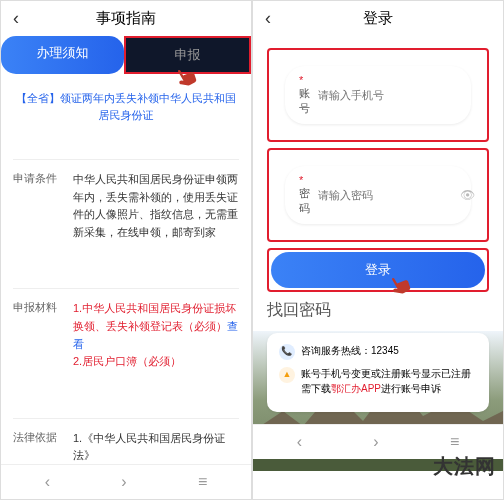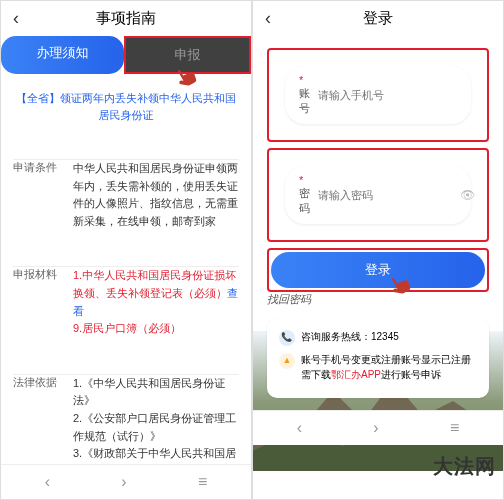--- a/index.html
+++ b/index.html
@@ -4,43 +4,43 @@
   <style>
     * { margin: 0; padding: 0; box-sizing: border-box; }
     body { font-family: -apple-system, "PingFang SC", "Microsoft YaHei", sans-serif; background: #fff; width: 504px; height: 500px; overflow: hidden; position: relative; }
     .container { display: flex; width: 100%; height: 100%; }
     .phone { width: 50%; height: 100%; border: 1px solid #ddd; position: relative; display: flex; flex-direction: column; overflow: hidden; }
     .header { display: flex; align-items: center; justify-content: center; padding: 8px 12px; position: relative; font-size: 15px; font-weight: 500; }
     .back-icon { position: absolute; left: 12px; font-size: 18px; color: #333; }
     .tabs { display: flex; }
     .tab { flex: 1; text-align: center; padding: 8px 0; font-size: 13px; }
     .tab.active { background: linear-gradient(90deg, #3b82f6, #2563eb); color: #fff; border-radius: 15px; }
-    .tab.inactive { background: #404040; color: #999; border: 2px solid #e11d2e; position: relative; }
+    .tab.inactive { background: #0f172a; color: #999; border: 2px solid #e11d2e; position: relative; }
     .hand-left { position: absolute; right: 48px; top: 28px; font-size: 24px; z-index: 5; }
     .content { flex: 1; overflow-y: auto; padding: 10px 12px; font-size: 11px; }
     .title-link { color: #2563eb; text-align: center; display: block; margin: 6px 0 5px; font-size: 11px; line-height: 1.5; }
-    .row { display: flex; border-top: 1px solid #eee; padding: 0 0; margin-top: 36px; }
+    .row { display: flex; border-top: 1px solid #eee; padding: 11px 0; margin-top: 36px; }
     .row-label { width: 60px; color: #666; flex-shrink: 0; }
     .row-value { flex: 1; color: #333; line-height: 1.6; }
     .red-text { color: #e11d2e; }
     .link { color: #2563eb; }
     .bottom-nav { display: flex; justify-content: space-around; padding: 8px; border-top: 1px solid #eee; color: #999; font-size: 16px; }
     
     .phone.right { background: linear-gradient(to bottom, #fff 0%, #fff 60%, transparent 60%); }
     .login-area { padding: 12px 14px; }
     .field-wrap { border: 2px solid #e11d2e; border-radius: 4px; padding: 16px; margin-bottom: 6px; }
     .field { display: flex; align-items: center; background: #fff; border-radius: 20px; padding: 8px 14px; font-size: 11px; box-shadow: 0 1px 3px rgba(0,0,0,0.08); }
     .field-label { color: #555; margin-right: 8px; }
     .field-label::before { content: "*"; color: #e11d2e; margin-right: 2px; }
     .field input { border: none; outline: none; flex: 1; font-size: 11px; color: #bbb; }
     .eye { color: #bbb; font-size: 12px; }
     .login-btn-wrap { border: 2px solid #e11d2e; border-radius: 4px; padding: 2px; margin-top: 4px; position: relative; }
     .login-btn { background: linear-gradient(90deg, #3b82f6, #2563eb); color: #fff; text-align: center; padding: 9px; border-radius: 20px; font-size: 13px; }
     .hand-right { position: absolute; right: 70px; top: 22px; font-size: 24px; z-index: 5; }
-    .forgot { font-size: 11px; color: #555; margin-top: 0; font-style: italic; }
+    .forgot { font-size: 16px; color: #555; margin-top: 8px; }
     .info-box { background: #fff; border-radius: 10px; padding: 10px 12px; margin-top: 12px; font-size: 10px; line-height: 1.5; box-shadow: 0 1px 3px rgba(0,0,0,0.08); }
     .info-row { display: flex; align-items: flex-start; margin-bottom: 6px; }
     .info-icon { width: 16px; height: 16px; border-radius: 50%; display: inline-flex; align-items: center; justify-content: center; font-size: 9px; margin-right: 6px; flex-shrink: 0; margin-top: 1px; }
     .icon-phone { background: #e0edff; color: #2563eb; }
     .icon-warn { background: #fff3e0; color: #f59e0b; }
     .bg-img { position: absolute; bottom: 28px; left: 0; right: 0; height: 140px; background: linear-gradient(to bottom, rgba(200,220,240,0.3), #8b9b7a 50%, #6b7b5a); z-index: -1; }
     .mountain { position: absolute; bottom: 0; width: 100%; height: 100px; }
     .watermark { position: absolute; right: 8px; bottom: 20px; font-size: 20px; font-weight: bold; color: #333; z-index: 20; letter-spacing: 1px; }
     .hand-pointer { display: inline-block; transform: rotate(-30deg); }
     .hand-pointer svg { width: 28px; height: 28px; }
@@ -67,21 +67,21 @@
     <div class="content">
       <span class="title-link">【全省】领证两年内丢失补领中华人民共和国居民身份证</span>
       <div class="row">
         <div class="row-label">申请条件</div>
         <div class="row-value">中华人民共和国居民身份证申领两年内，丢失需补领的，使用丢失证件的人像照片、指纹信息，无需重新采集，在线申领，邮寄到家</div>
       </div>
       <div class="row">
         <div class="row-label">申报材料</div>
         <div class="row-value">
           <span class="red-text">1.中华人民共和国居民身份证损坏换领、丢失补领登记表（必须）</span><span class="link">查看</span><br>
-          <span class="red-text">9.居民户口簿（必须）</span>
+          <span class="red-text">2.居民户口簿（必须）</span>
         </div>
       </div>
       <div class="row">
         <div class="row-label">法律依据</div>
         <div class="row-value" style="white-space:pre-line;">1.《中华人民共和国居民身份证法》
 2.《公安部户口居民身份证管理工作规范（试行）》
 3.《财政部关于中华人民共和国居民身份证收费标准及有关问题的通知》
 4.《湖北省公安机关户政管理工作规范》</div>
       </div>
 

